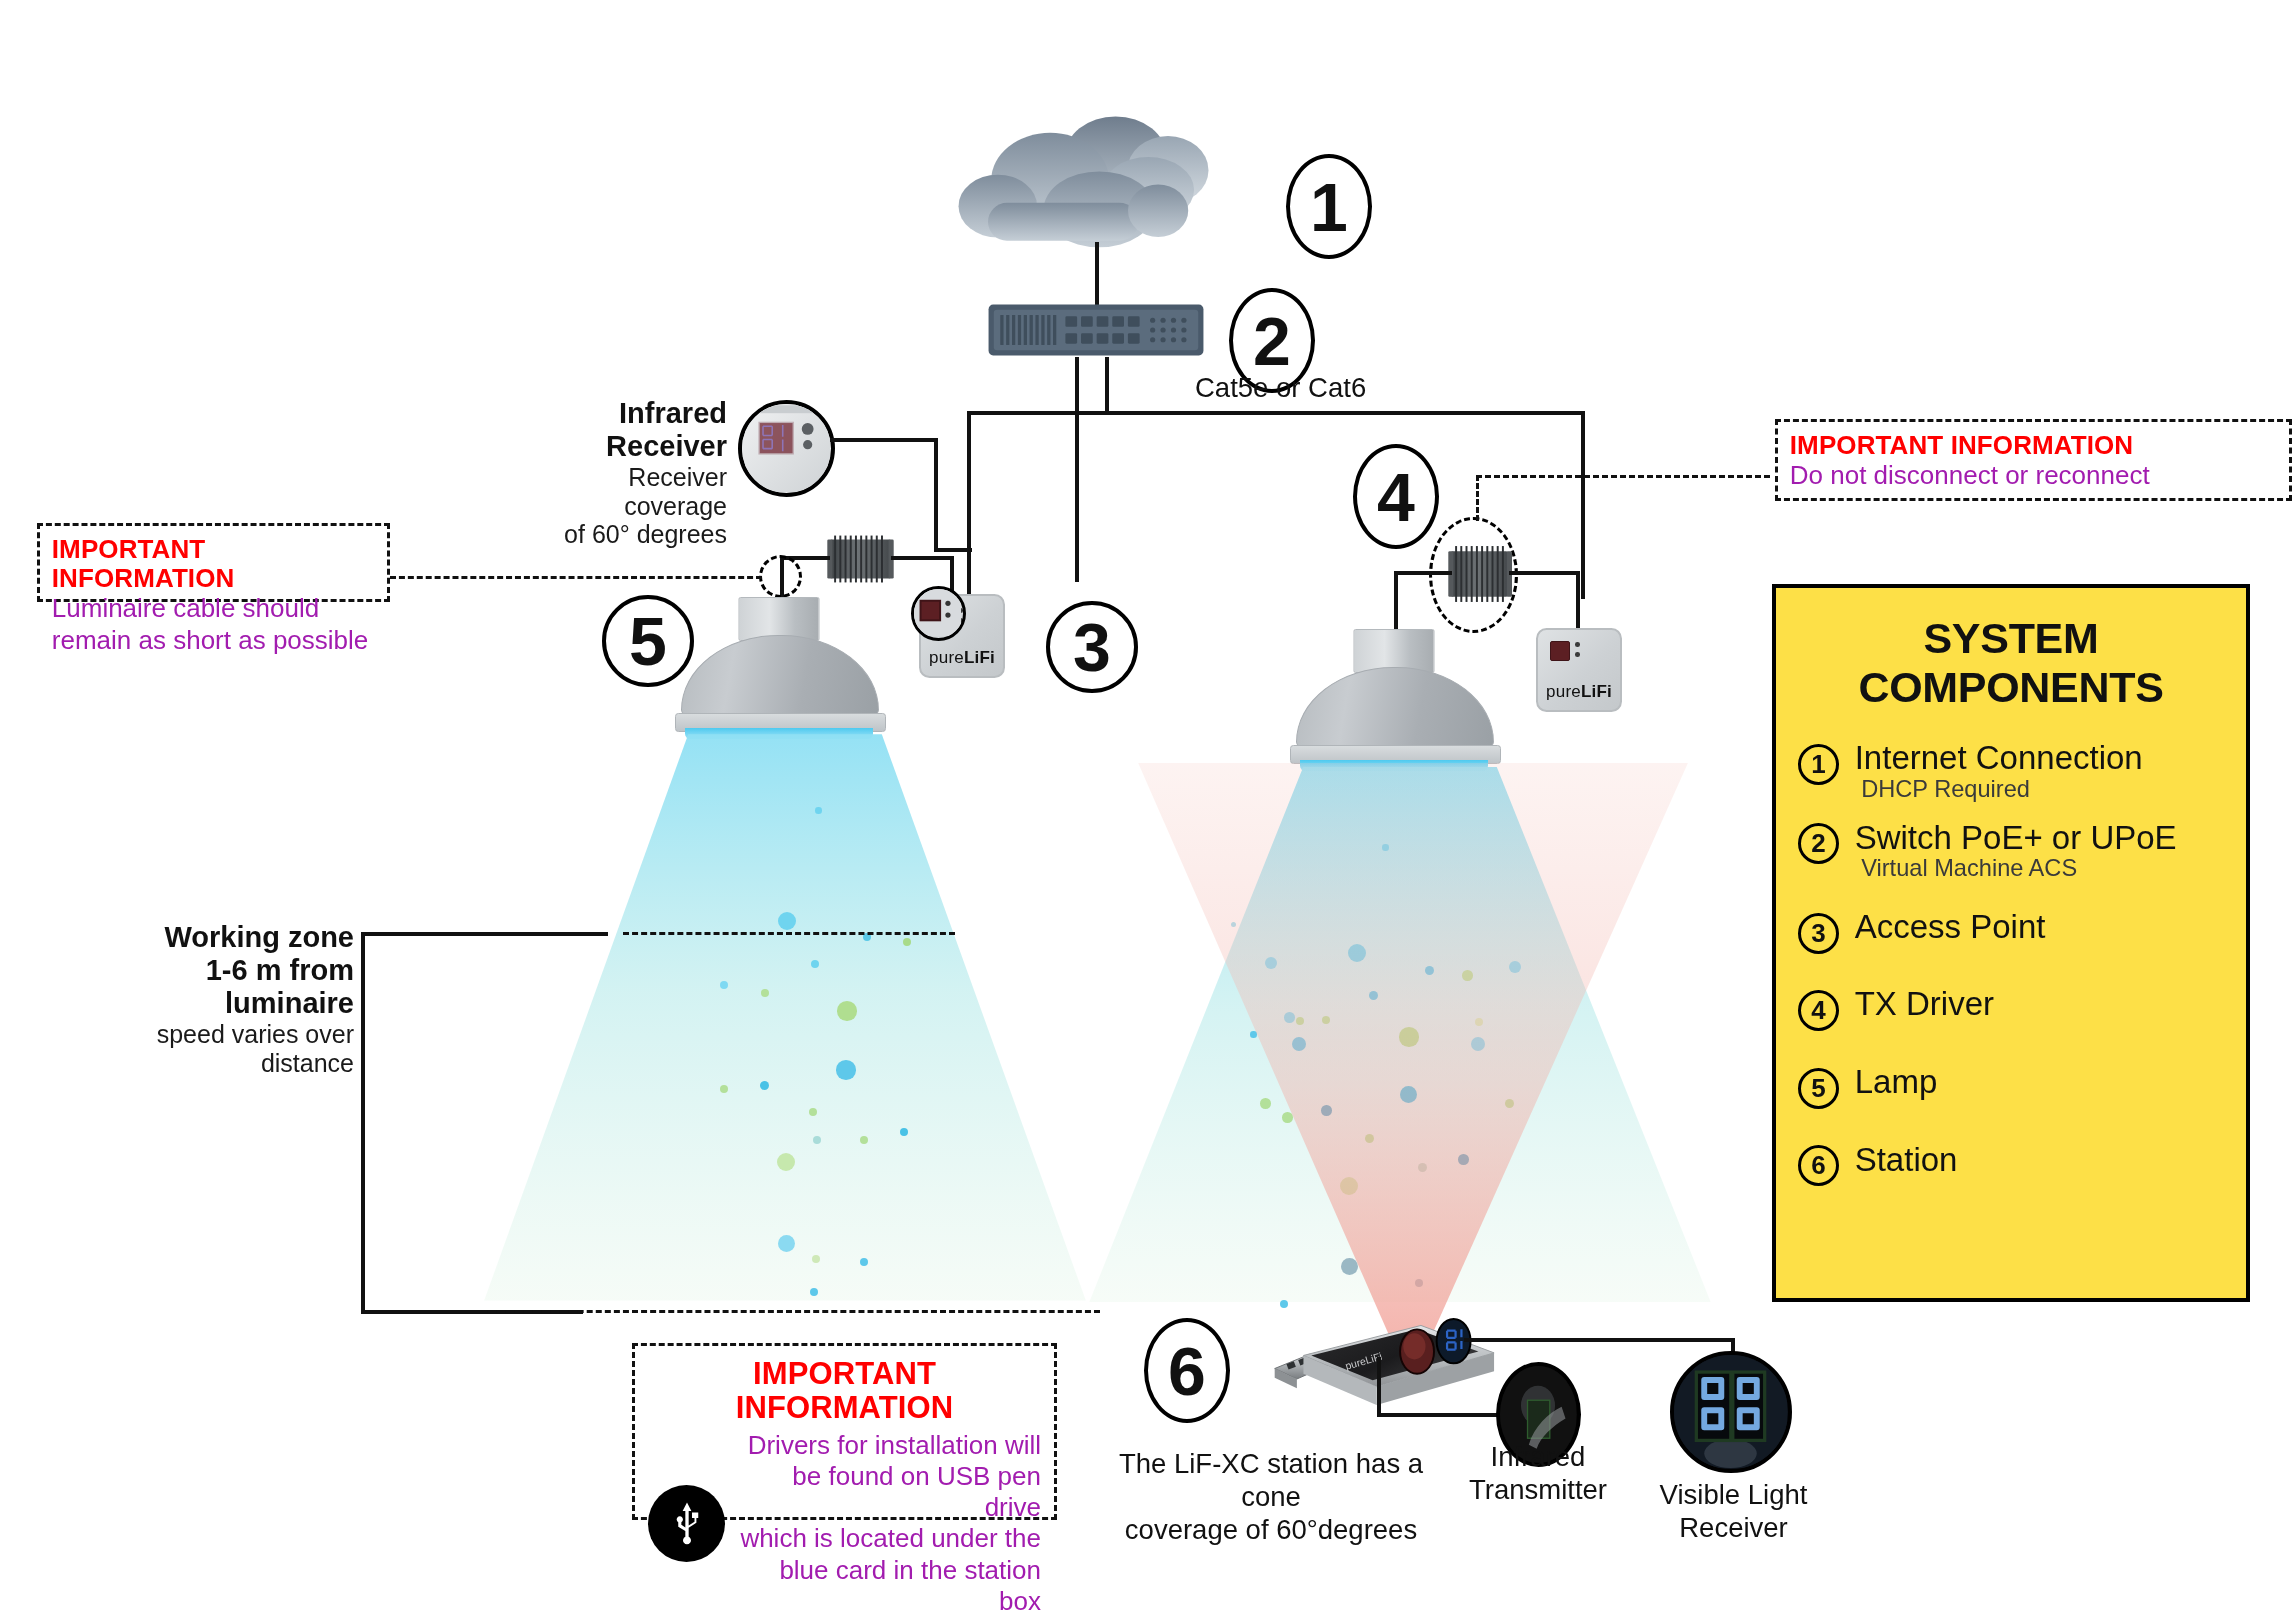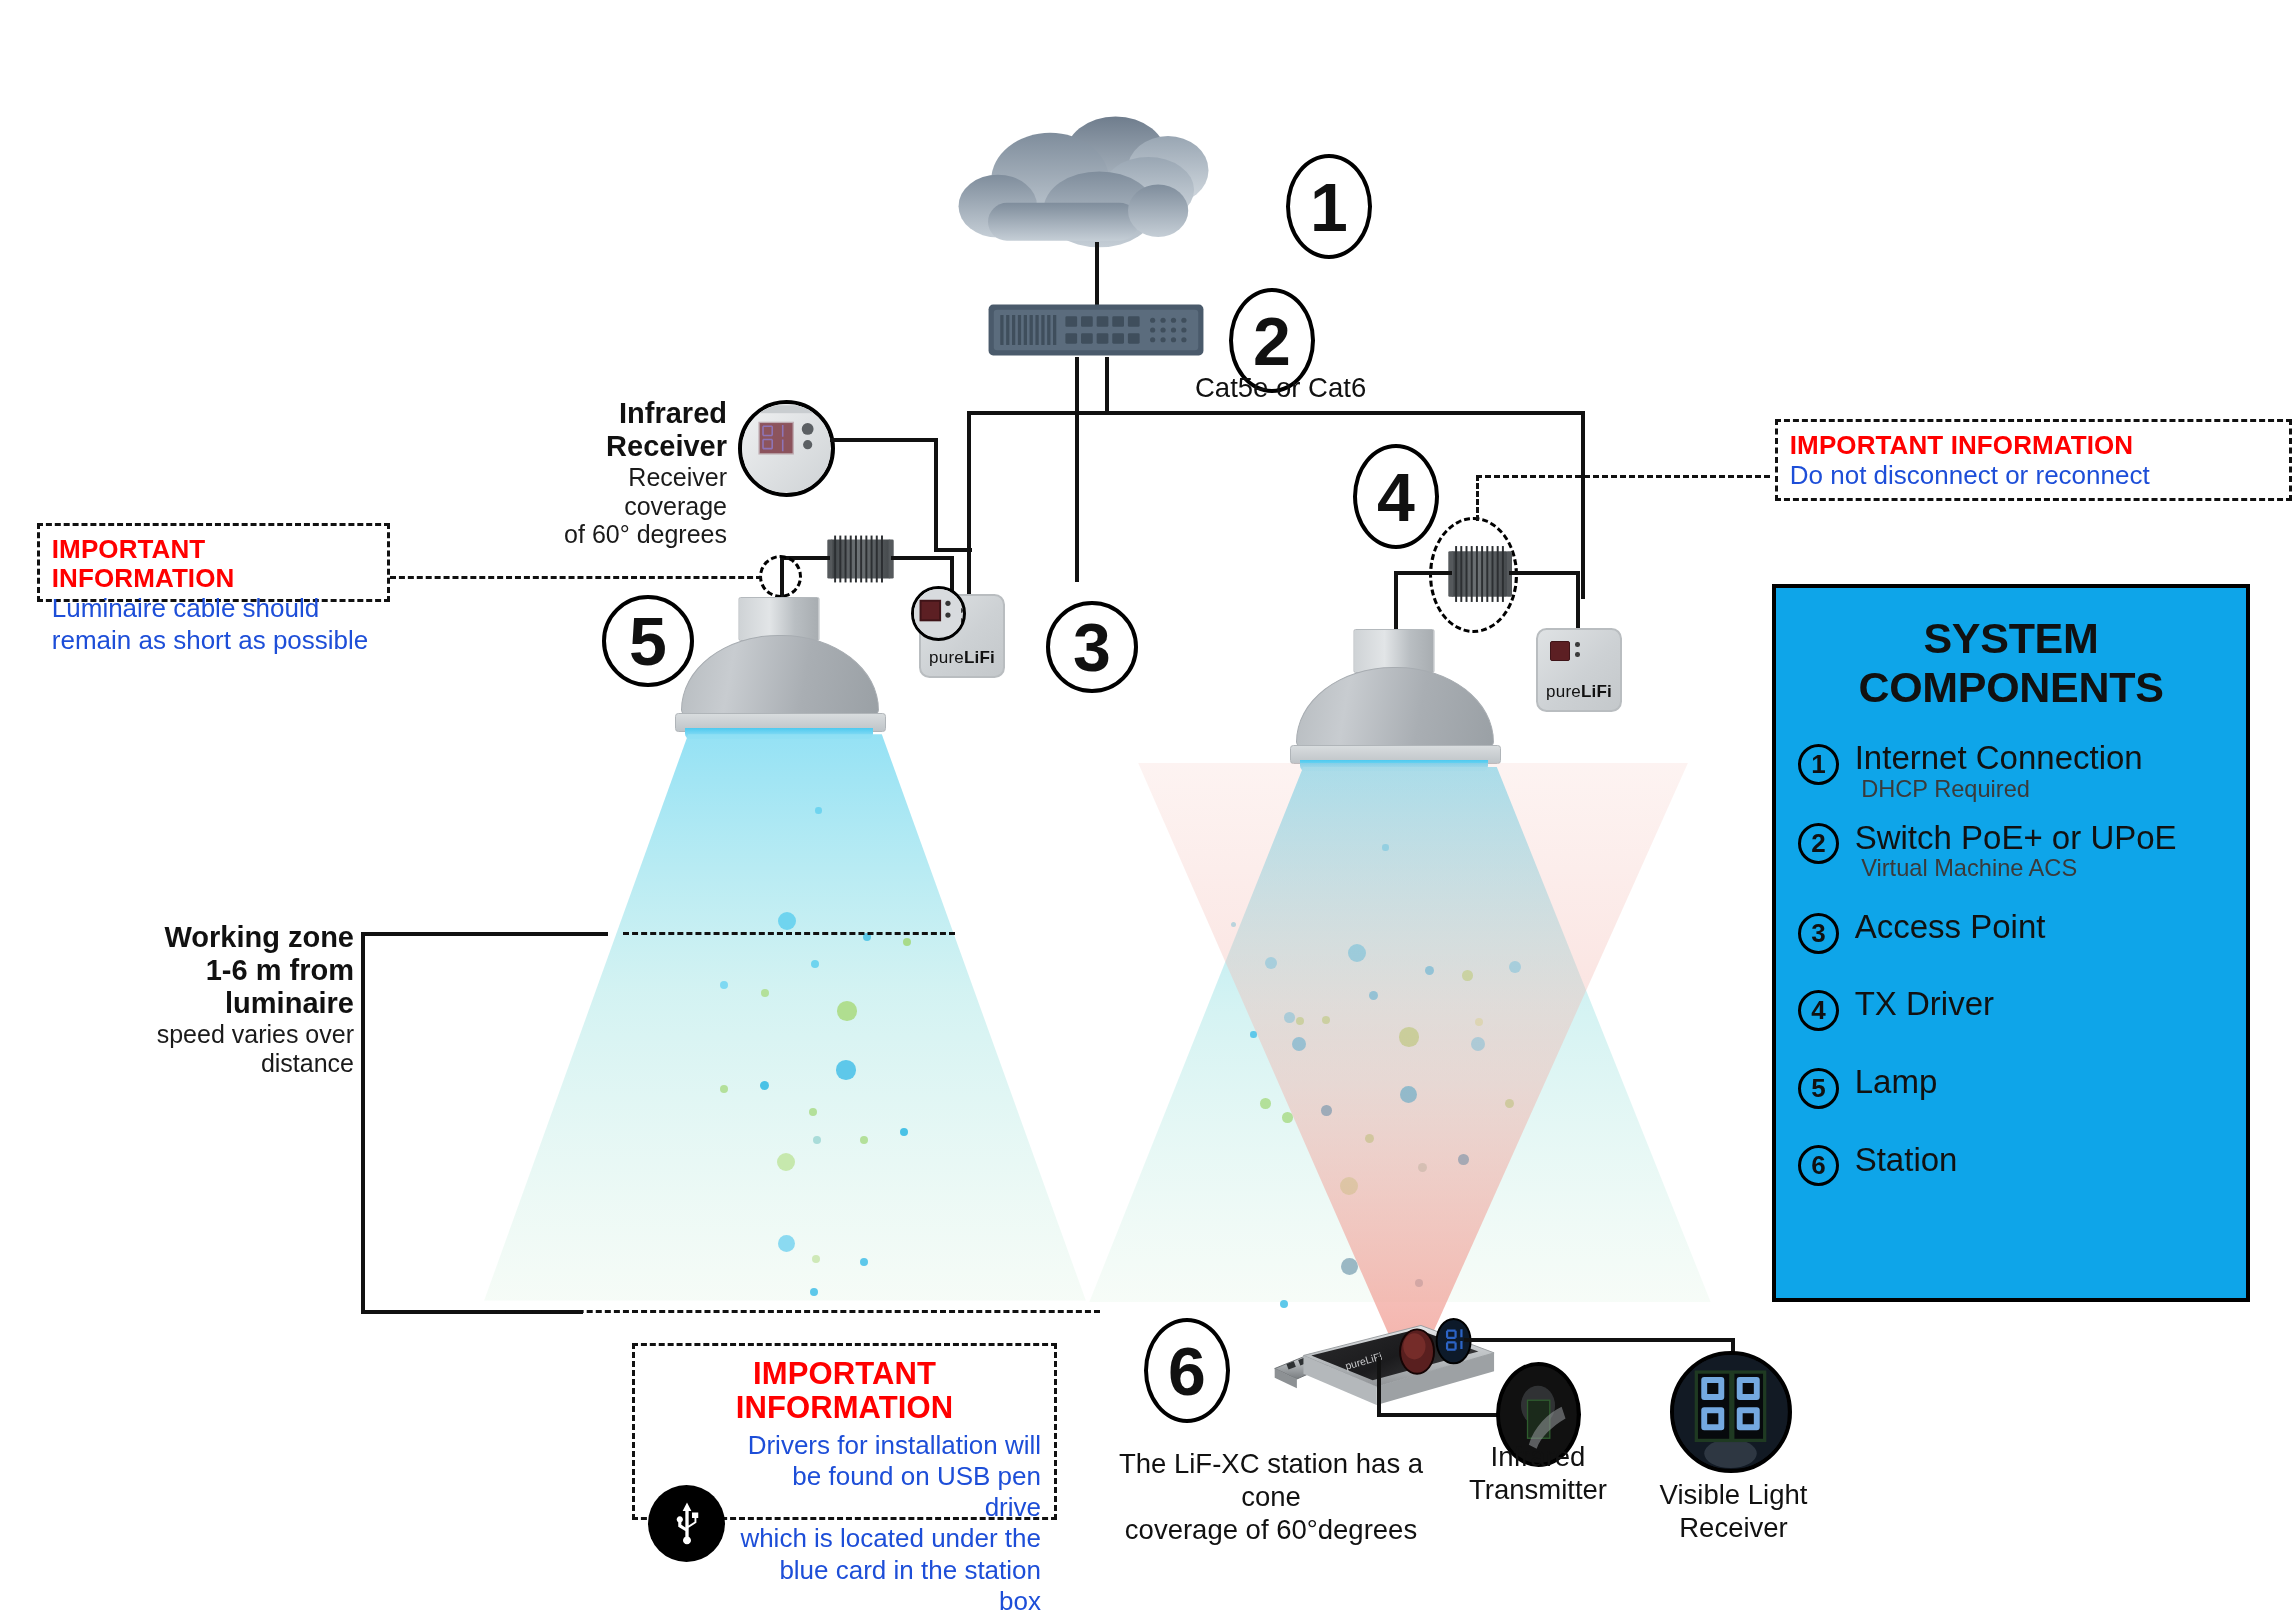--- a/index.html
+++ b/index.html
@@ -9,24 +9,24 @@
 
   
   .badge{border:4.6px solid #000;border-radius:50%;display:flex;align-items:center;
          justify-content:center;font-weight:700;background:#fff;box-sizing:border-box;}
   .badge-lg{width:86px;height:105px;font-size:68px;line-height:1;}
   .badge-rd{width:92px;height:92px;font-size:68px;}
 
   
   .warn{border:3.9px dashed #111;background:#fff;box-sizing:border-box;padding:9.2px 11.8px;}
   .warn .wtitle{color:#FF0000;font-weight:700;font-size:26px;line-height:1.12;letter-spacing:0.1px;}
-  .warn .wbody{color:#1d4ed8;font-size:26px;line-height:1.2;font-weight:400;}
-
-  
-  .legend{border:4.6px solid #000;background:#0ea5e9;box-sizing:border-box;}
+  .warn .wbody{color:#a21caf;font-size:26px;line-height:1.2;font-weight:400;}
+
+  
+  .legend{border:4.6px solid #000;background:#fde047;box-sizing:border-box;}
   .legend h2{margin:0;font-size:43px;font-weight:700;text-align:center;letter-spacing:-0.3px;}
   .legend-row{display:flex;align-items:flex-start;gap:15.7px;}
   .legend-badge{flex:0 0 auto;width:41px;height:41px;border:3.3px solid #000;border-radius:50%;
       display:flex;align-items:center;justify-content:center;font-size:26px;font-weight:700;
       box-sizing:border-box;margin-top:2.6px;}
   .legend-label{font-size:33px;line-height:1.04;font-weight:400;}
   .legend-sub{font-size:23.6px;color:#3a3a3a;line-height:1.1;margin-top:1.3px;padding-left:6.5px;}
 
   
   .lbl-strong{font-size:29px;font-weight:700;line-height:1.14;text-align:right;}

